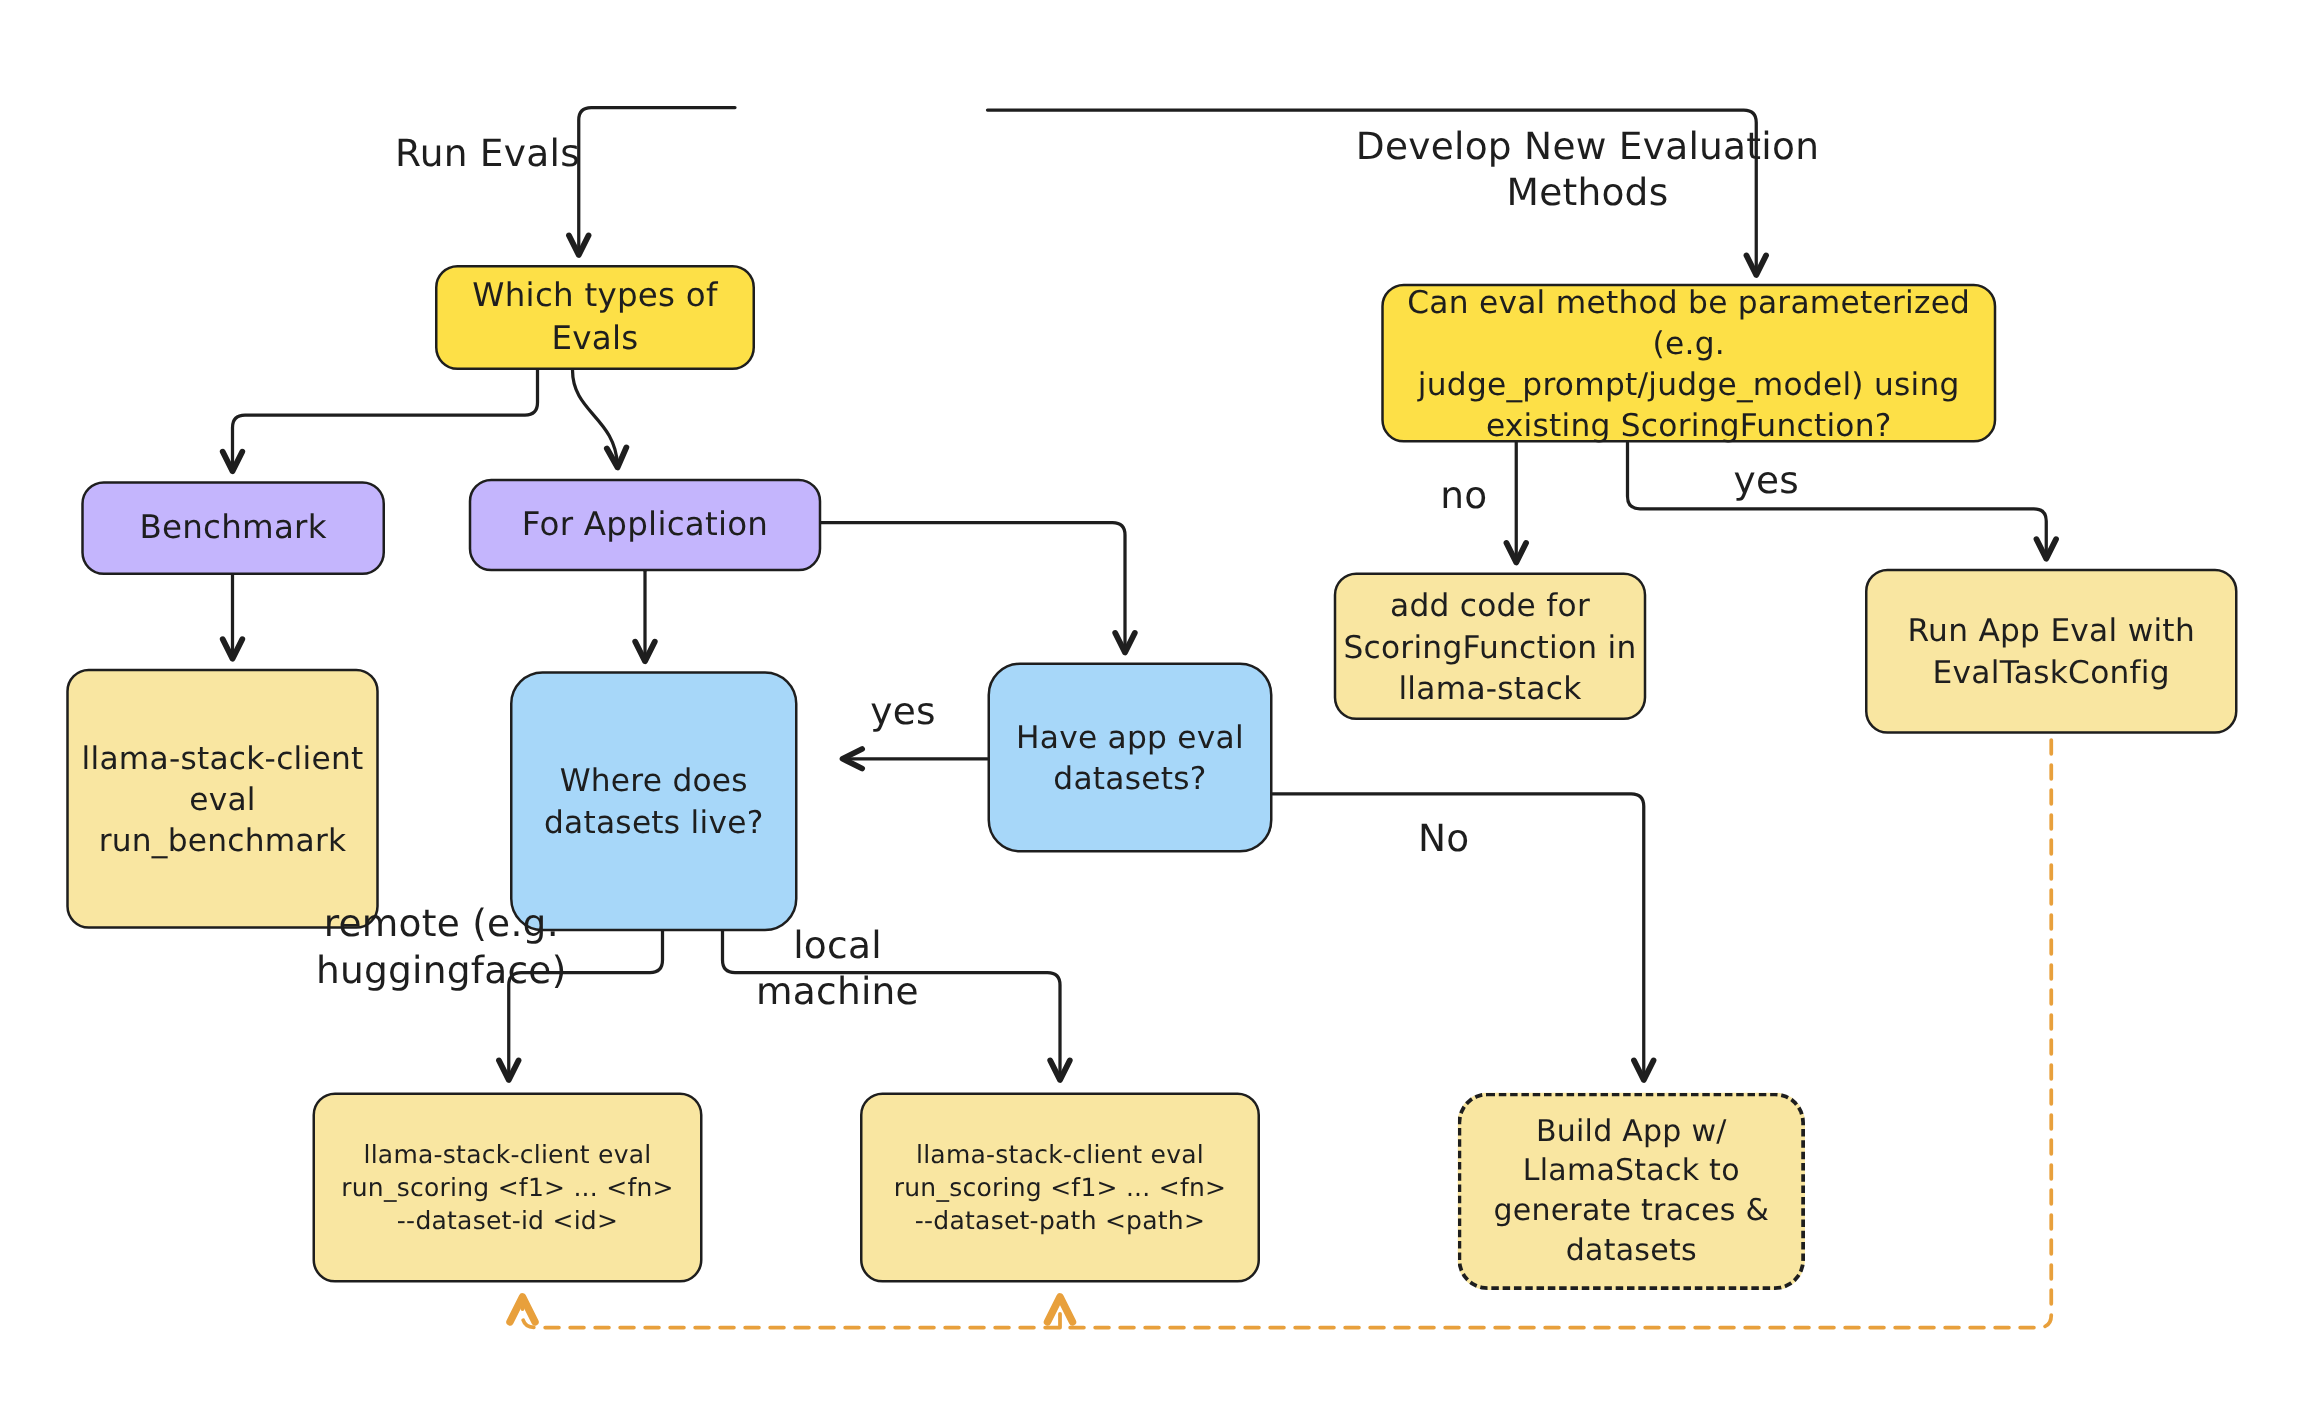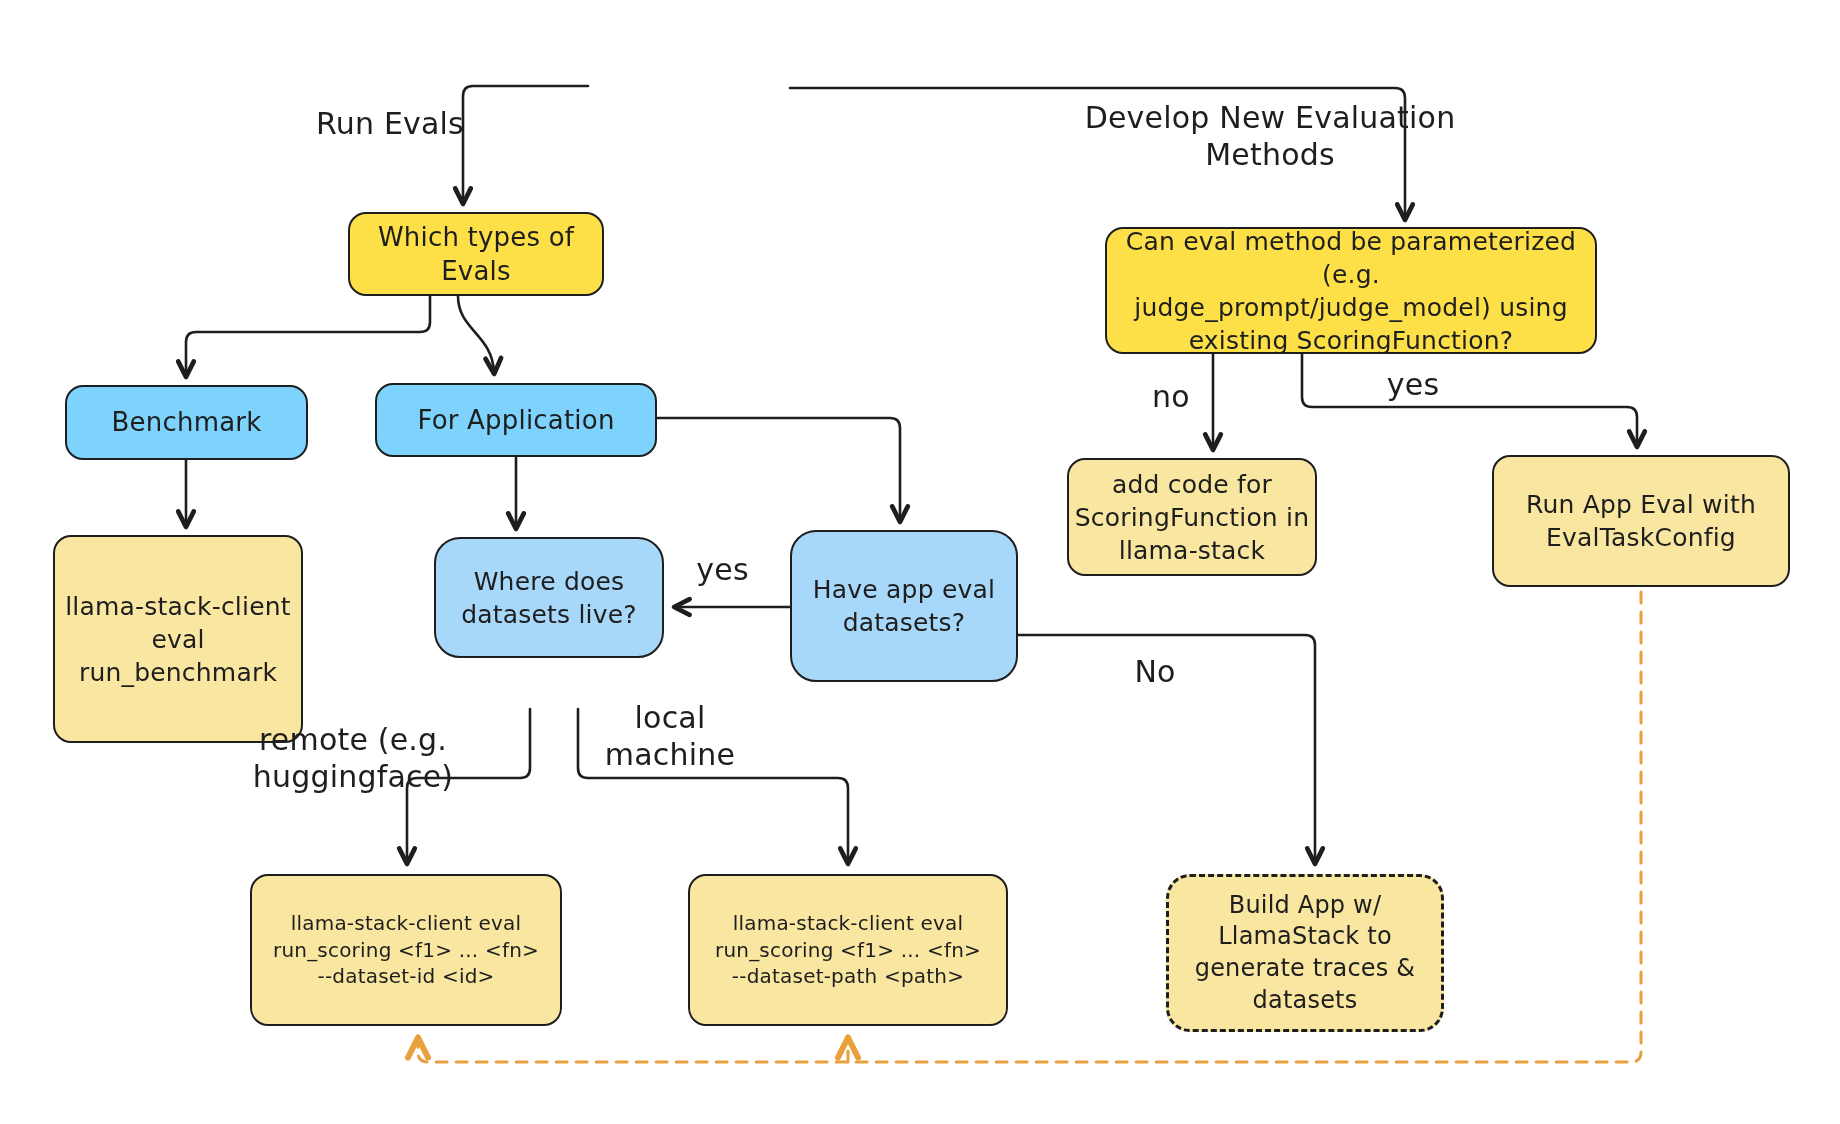--- a/index.html
+++ b/index.html
@@ -9,21 +9,21 @@
   .node{
     position:absolute;display:flex;align-items:center;justify-content:center;
     text-align:center;white-space:pre-line;border:2.6px solid #1e1e1e;
     border-radius:18px;font-size:25px;line-height:1.32;color:#1e1e1e;
     letter-spacing:.2px;box-sizing:border-box;
   }
   .pink{background:#f9c8c8;}
   .green{background:#fde047;}
   .yellow{background:#f9e6a1;}
   .blue{background:#a7d7f9;border-radius:26px;}
-  .white{background:#7dd3fc;}
+  .white{background:#c4b5fd;}
   .dashed{border-style:dashed;border-width:3px;border-radius:24px;margin-left:16px;}
   .lbl{
     position:absolute;display:flex;align-items:center;justify-content:center;
     text-align:center;white-space:pre-line;font-size:30px;line-height:1.25;
     color:#1e1e1e;letter-spacing:.2px;
   }
   .fs23{font-size:20px;}
   .fs24{font-size:24px;}
   .fs26{font-size:26px;}
 </style>
@@ -63,21 +63,21 @@
       <path d="M 848 1062 L 848 1040" marker-end="url(#ahOrange)"></path>
     </g>
   </svg>
 
   <div class="node green fs26" style="left:348px;top:212px;width:256px;height:84px">Which types of
 Evals</div>
   <div class="node white fs26" style="left:65px;top:385px;width:243px;height:75px">Benchmark</div>
   <div class="node white fs26" style="left:375px;top:383px;width:282px;height:74px">For Application</div>
   <div class="node yellow" style="left:53px;top:535px;width:250px;height:208px">llama-stack-client
 eval run_benchmark</div>
-  <div class="node blue" style="left:434px;top:537px;width:230px;height:121px">Where does
+  <div class="node blue" style="left:408px;top:537px;width:230px;height:208px">Where does
 datasets live?</div>
   <div class="node blue" style="left:790px;top:530px;width:228px;height:152px">Have app eval
 datasets?</div>
   <div class="node green" style="left:1105px;top:227px;width:492px;height:127px">Can eval method be parameterized (e.g.
 judge_prompt/judge_model) using
 existing ScoringFunction?</div>
   <div class="node yellow" style="left:1067px;top:458px;width:250px;height:118px">add code for
 ScoringFunction in
 llama-stack</div>
   <div class="node yellow" style="left:1492px;top:455px;width:298px;height:132px">Run App Eval with
@@ -94,15 +94,15 @@
 datasets</div>
 
   <div class="lbl" style="left:300px;top:104px;width:180px;height:40px">Run Evals</div>
   <div class="lbl" style="left:1080px;top:100px;width:380px;height:72px">Develop New Evaluation
 Methods</div>
   <div class="lbl" style="left:690px;top:552px;width:65px;height:36px">yes</div>
   <div class="lbl" style="left:1140px;top:379px;width:62px;height:36px">no</div>
   <div class="lbl" style="left:1380px;top:367px;width:66px;height:36px">yes</div>
   <div class="lbl" style="left:1120px;top:654px;width:70px;height:36px">No</div>
   <div class="lbl" style="left:188px;top:739px;width:330px;height:38px">remote (e.g. huggingface)</div>
-  <div class="lbl" style="left:585px;top:717px;width:170px;height:38px">local machine</div>
+  <div class="lbl" style="left:585px;top:756px;width:170px;height:38px">local machine</div>
 
 </div>
 
 </body></html>

